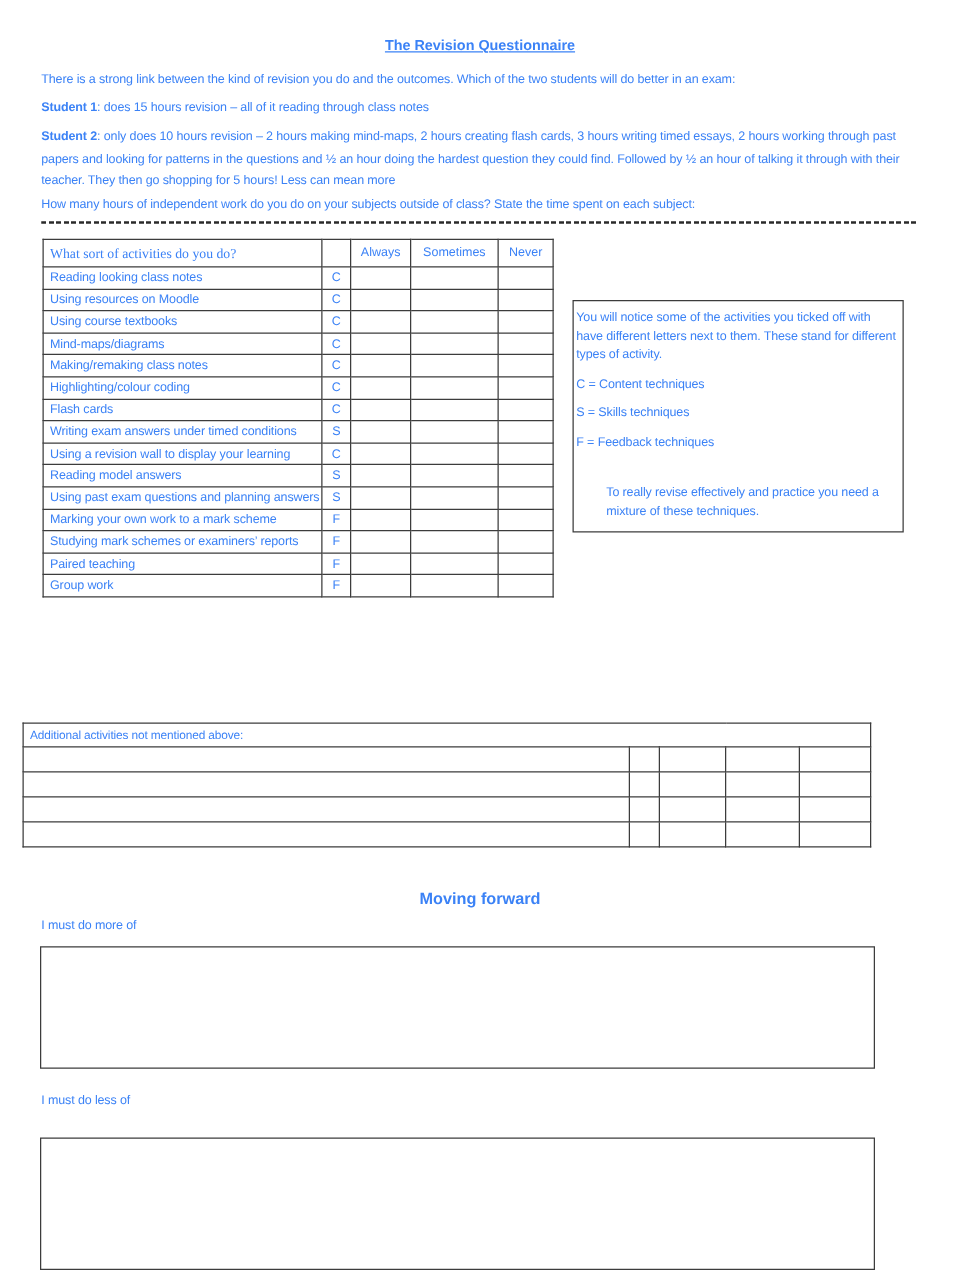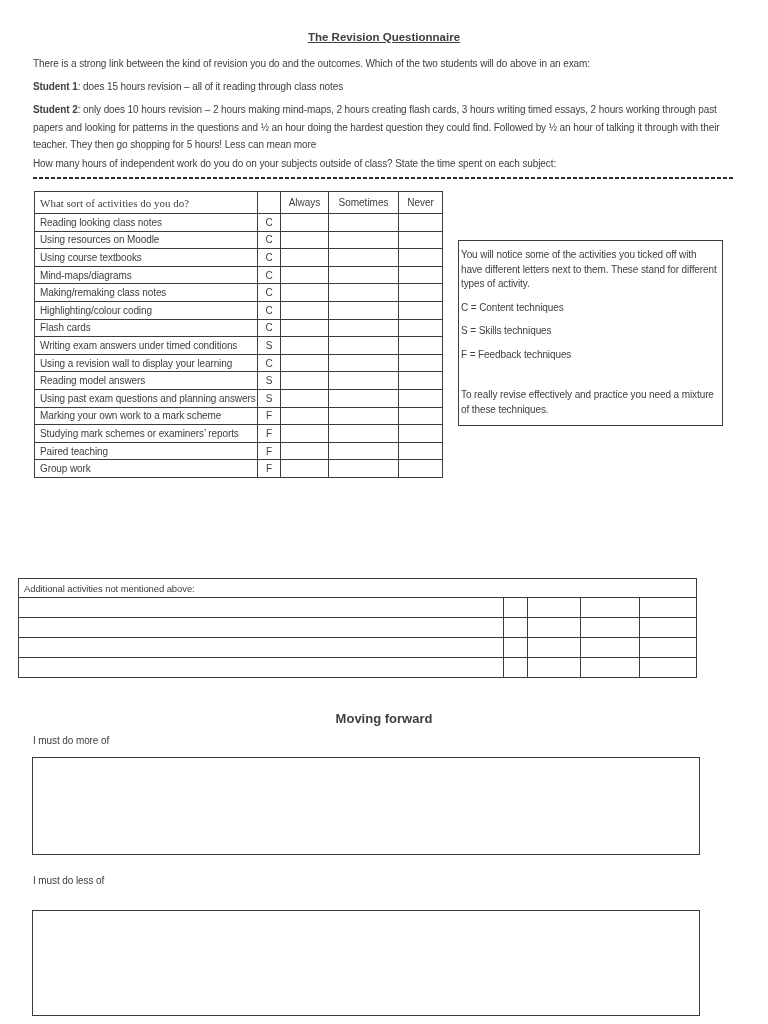--- a/index.html
+++ b/index.html
@@ -1,18 +1,18 @@
 <!DOCTYPE html>
 <html><head>
 <meta charset="utf-8">
 <style>
   html,body{margin:0;padding:0;background:#fff;}
   .page{
     position:relative;width:768px;height:1024px;background:#ffffff;overflow:hidden;
-    font-family:"Liberation Sans",sans-serif;color:#404040;
+    font-family:"Liberation Sans",sans-serif;color:#3b82f6;
   }
   .para{
     position:absolute;left:33px;width:704px;
     font-size:10px;line-height:17.5px;letter-spacing:-0.1px;margin:0;
   }
   .title{
     position:absolute;left:0;top:31px;width:768px;text-align:center;
     font-size:11.5px;font-weight:bold;text-decoration:underline;margin:0;
   }
   .dashes{
@@ -30,21 +30,21 @@
   .acts-table .opt-head{font-size:10px;text-align:center;font-weight:normal;}
   .acts-table td{height:16.6px;font-size:10px;letter-spacing:-0.1px;}
   .acts-table td.ltr{text-align:center;}
   
   .infobox{
     position:absolute;left:458px;top:240px;width:259px;height:170px;
     border:1px solid #3c3c3c;padding:7px 2px;font-size:10px;line-height:14.5px;letter-spacing:-0.1px;
   }
   .infobox p{margin:0 0 9px 0;}
   .infobox .key-line{margin:0 0 9px 0;}
-  .infobox .closing{margin-top:26px;}
+  .infobox .closing{margin-top:26px;margin-left:24px;}
   
   .add-table{position:absolute;left:18px;top:578px;width:678px;}
   .add-table td{border:1px solid #3c3c3c;padding:0 5px;overflow:hidden;white-space:nowrap;}
   .add-table .head-cell{height:18px;font-size:9.5px;letter-spacing:-0.1px;vertical-align:middle;}
   .add-table .body-row td{height:19px;}
   
   .mf-title{
     position:absolute;left:0;top:711px;width:768px;text-align:center;
     font-size:13px;font-weight:bold;margin:0;
   }
@@ -53,21 +53,21 @@
   .box-more{top:757px;height:96px;}
   .box-less{top:910px;height:104px;}
 </style>
 </head>
 <body>
 
 <div class="page">
 
   <h1 class="title">The Revision Questionnaire</h1>
 
-  <p class="para" style="top:55px;">There is a strong link between the kind of revision you do and the outcomes.  Which of the two students will do above in an exam:</p>
+  <p class="para" style="top:55px;">There is a strong link between the kind of revision you do and the outcomes.  Which of the two students will do better in an exam:</p>
 
   <p class="para" style="top:78px;"><b>Student 1</b><span>:  does 15 hours revision – all of it reading through class notes</span></p>
 
   <p class="para" style="top:101px;"><b>Student 2</b><span>:  only does 10 hours revision – 2 hours making mind-maps, 2 hours creating flash cards, 3 hours writing timed essays, 2 hours working through past papers and looking for patterns in the questions and ½ an hour doing the hardest question they could find.  Followed by ½ an hour of talking it through with their teacher.  They then go shopping for 5 hours!   Less can mean more</span></p>
 
   <p class="para" style="top:155px;">How many hours of independent work do you do on your subjects outside of class?  State the time spent on each subject:</p>
 
   <div class="dashes"></div>
 
   <table class="acts-table">

